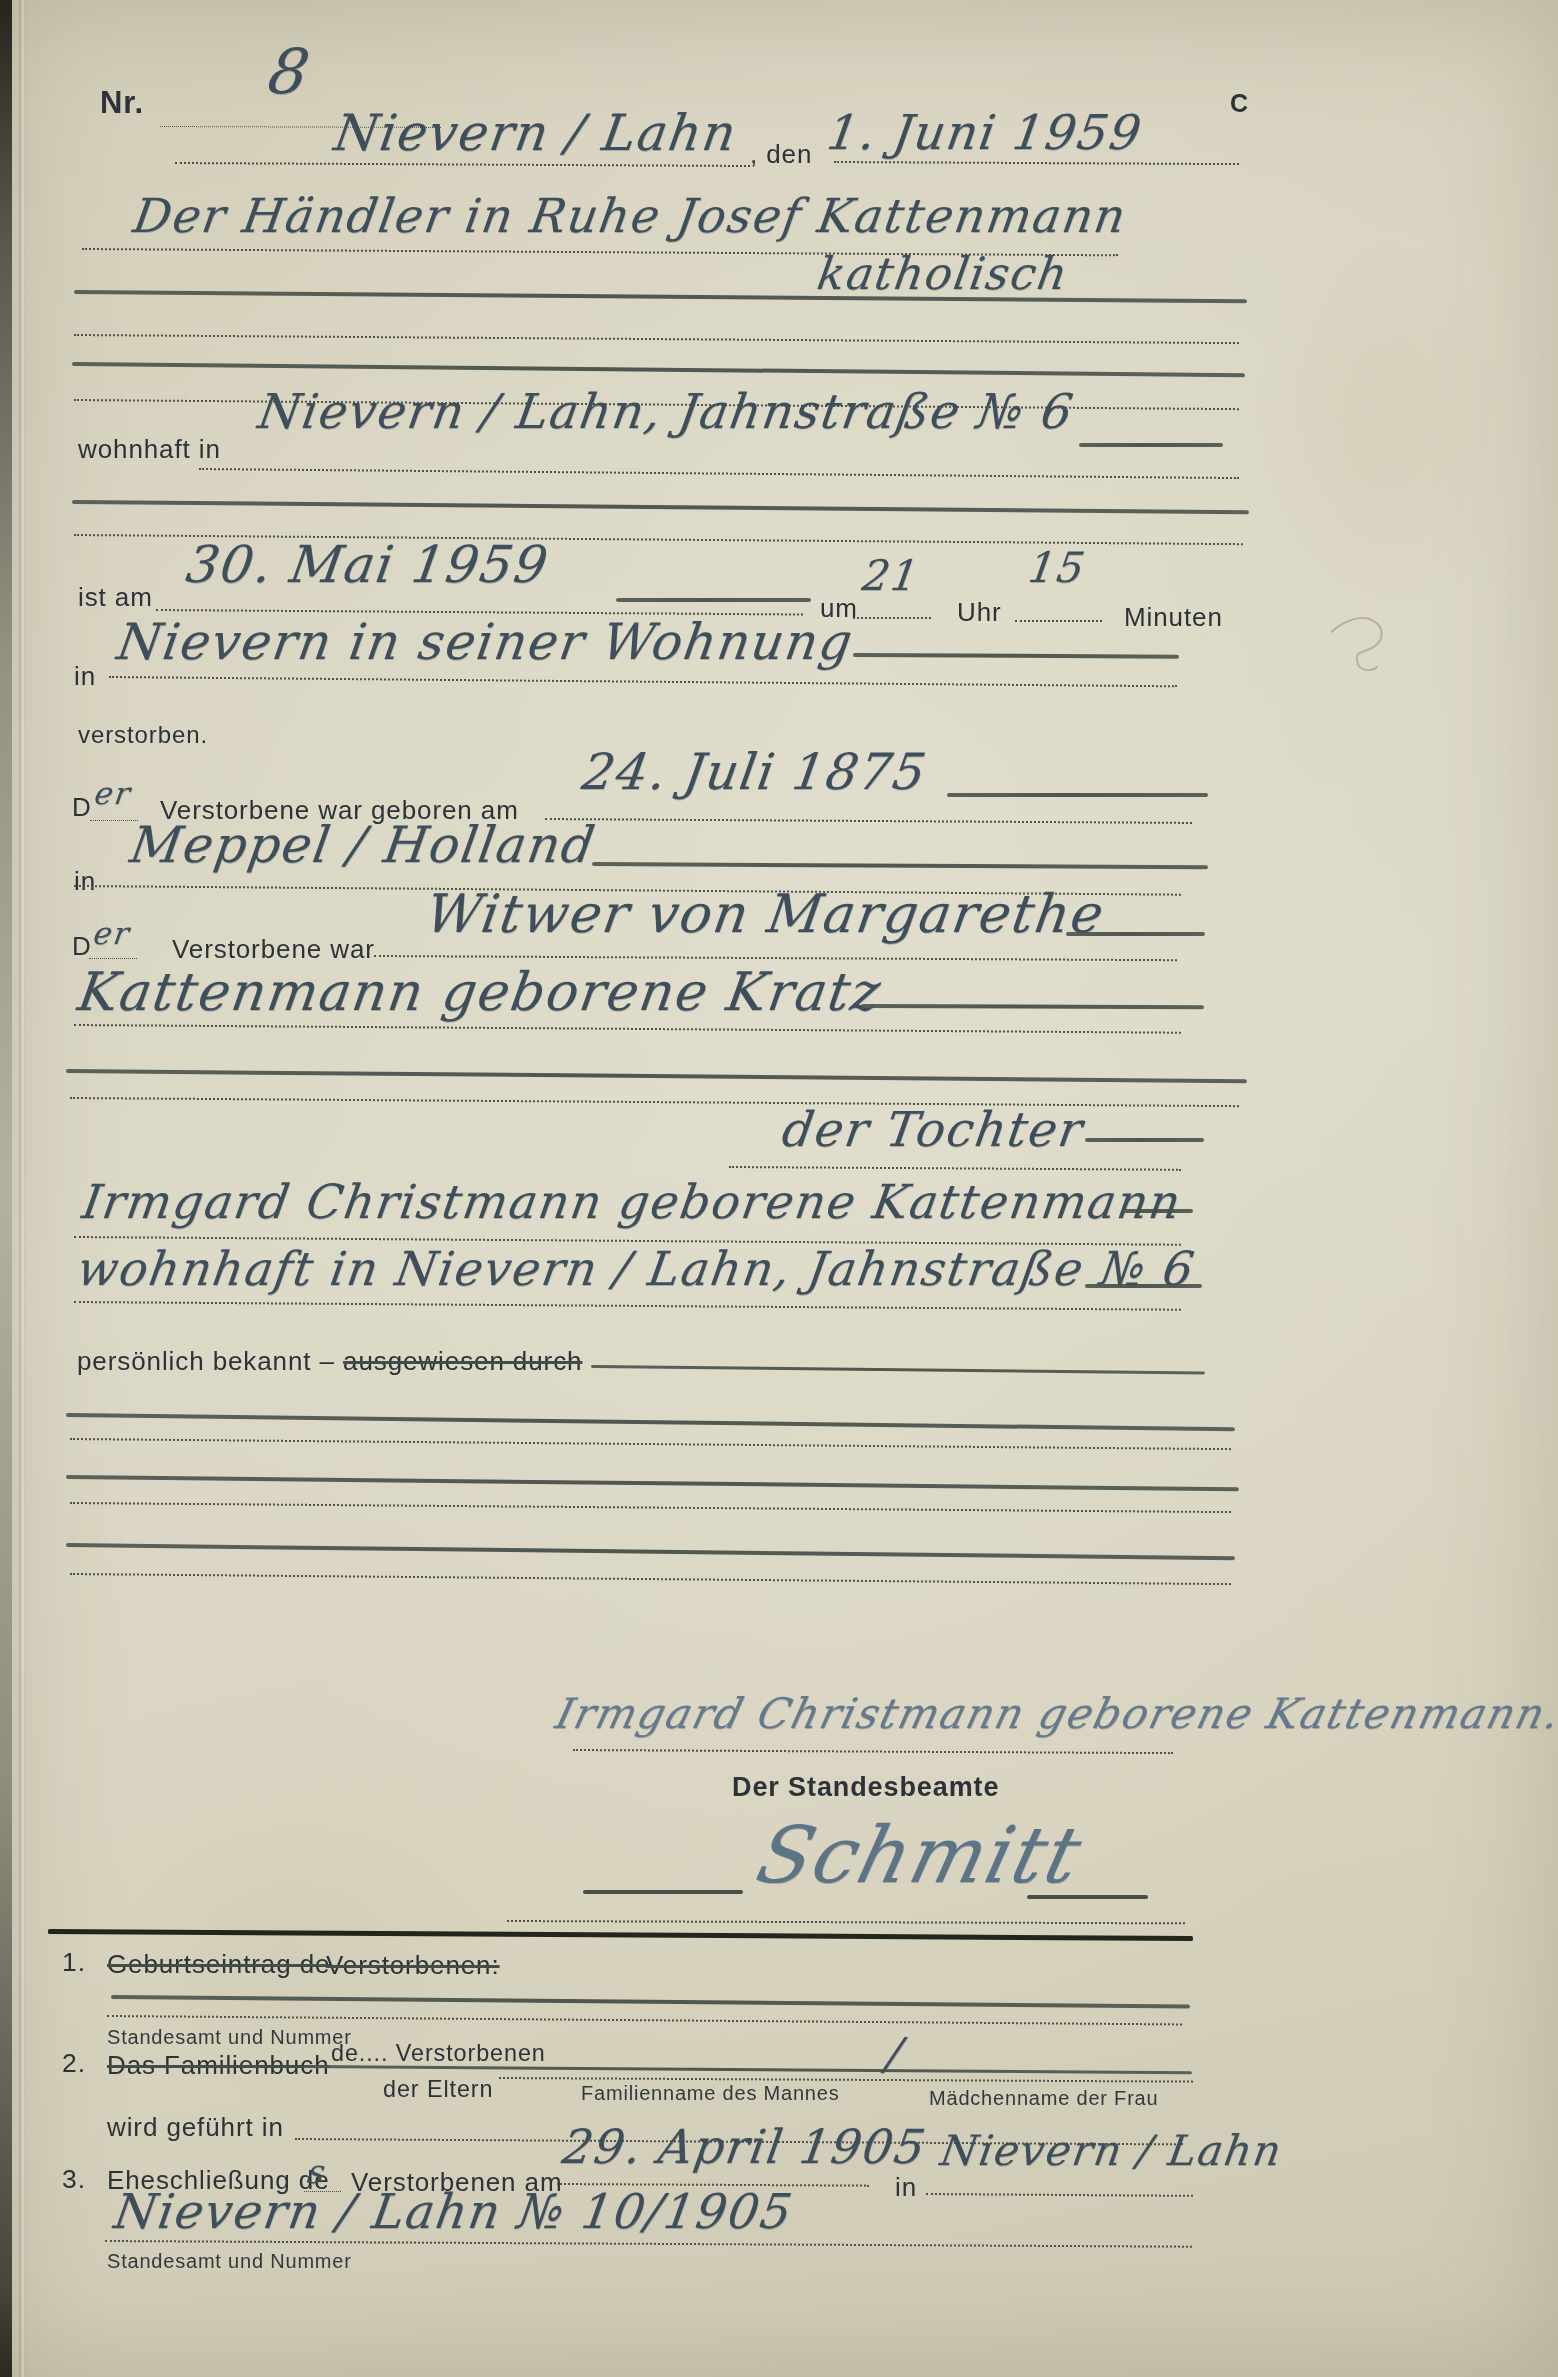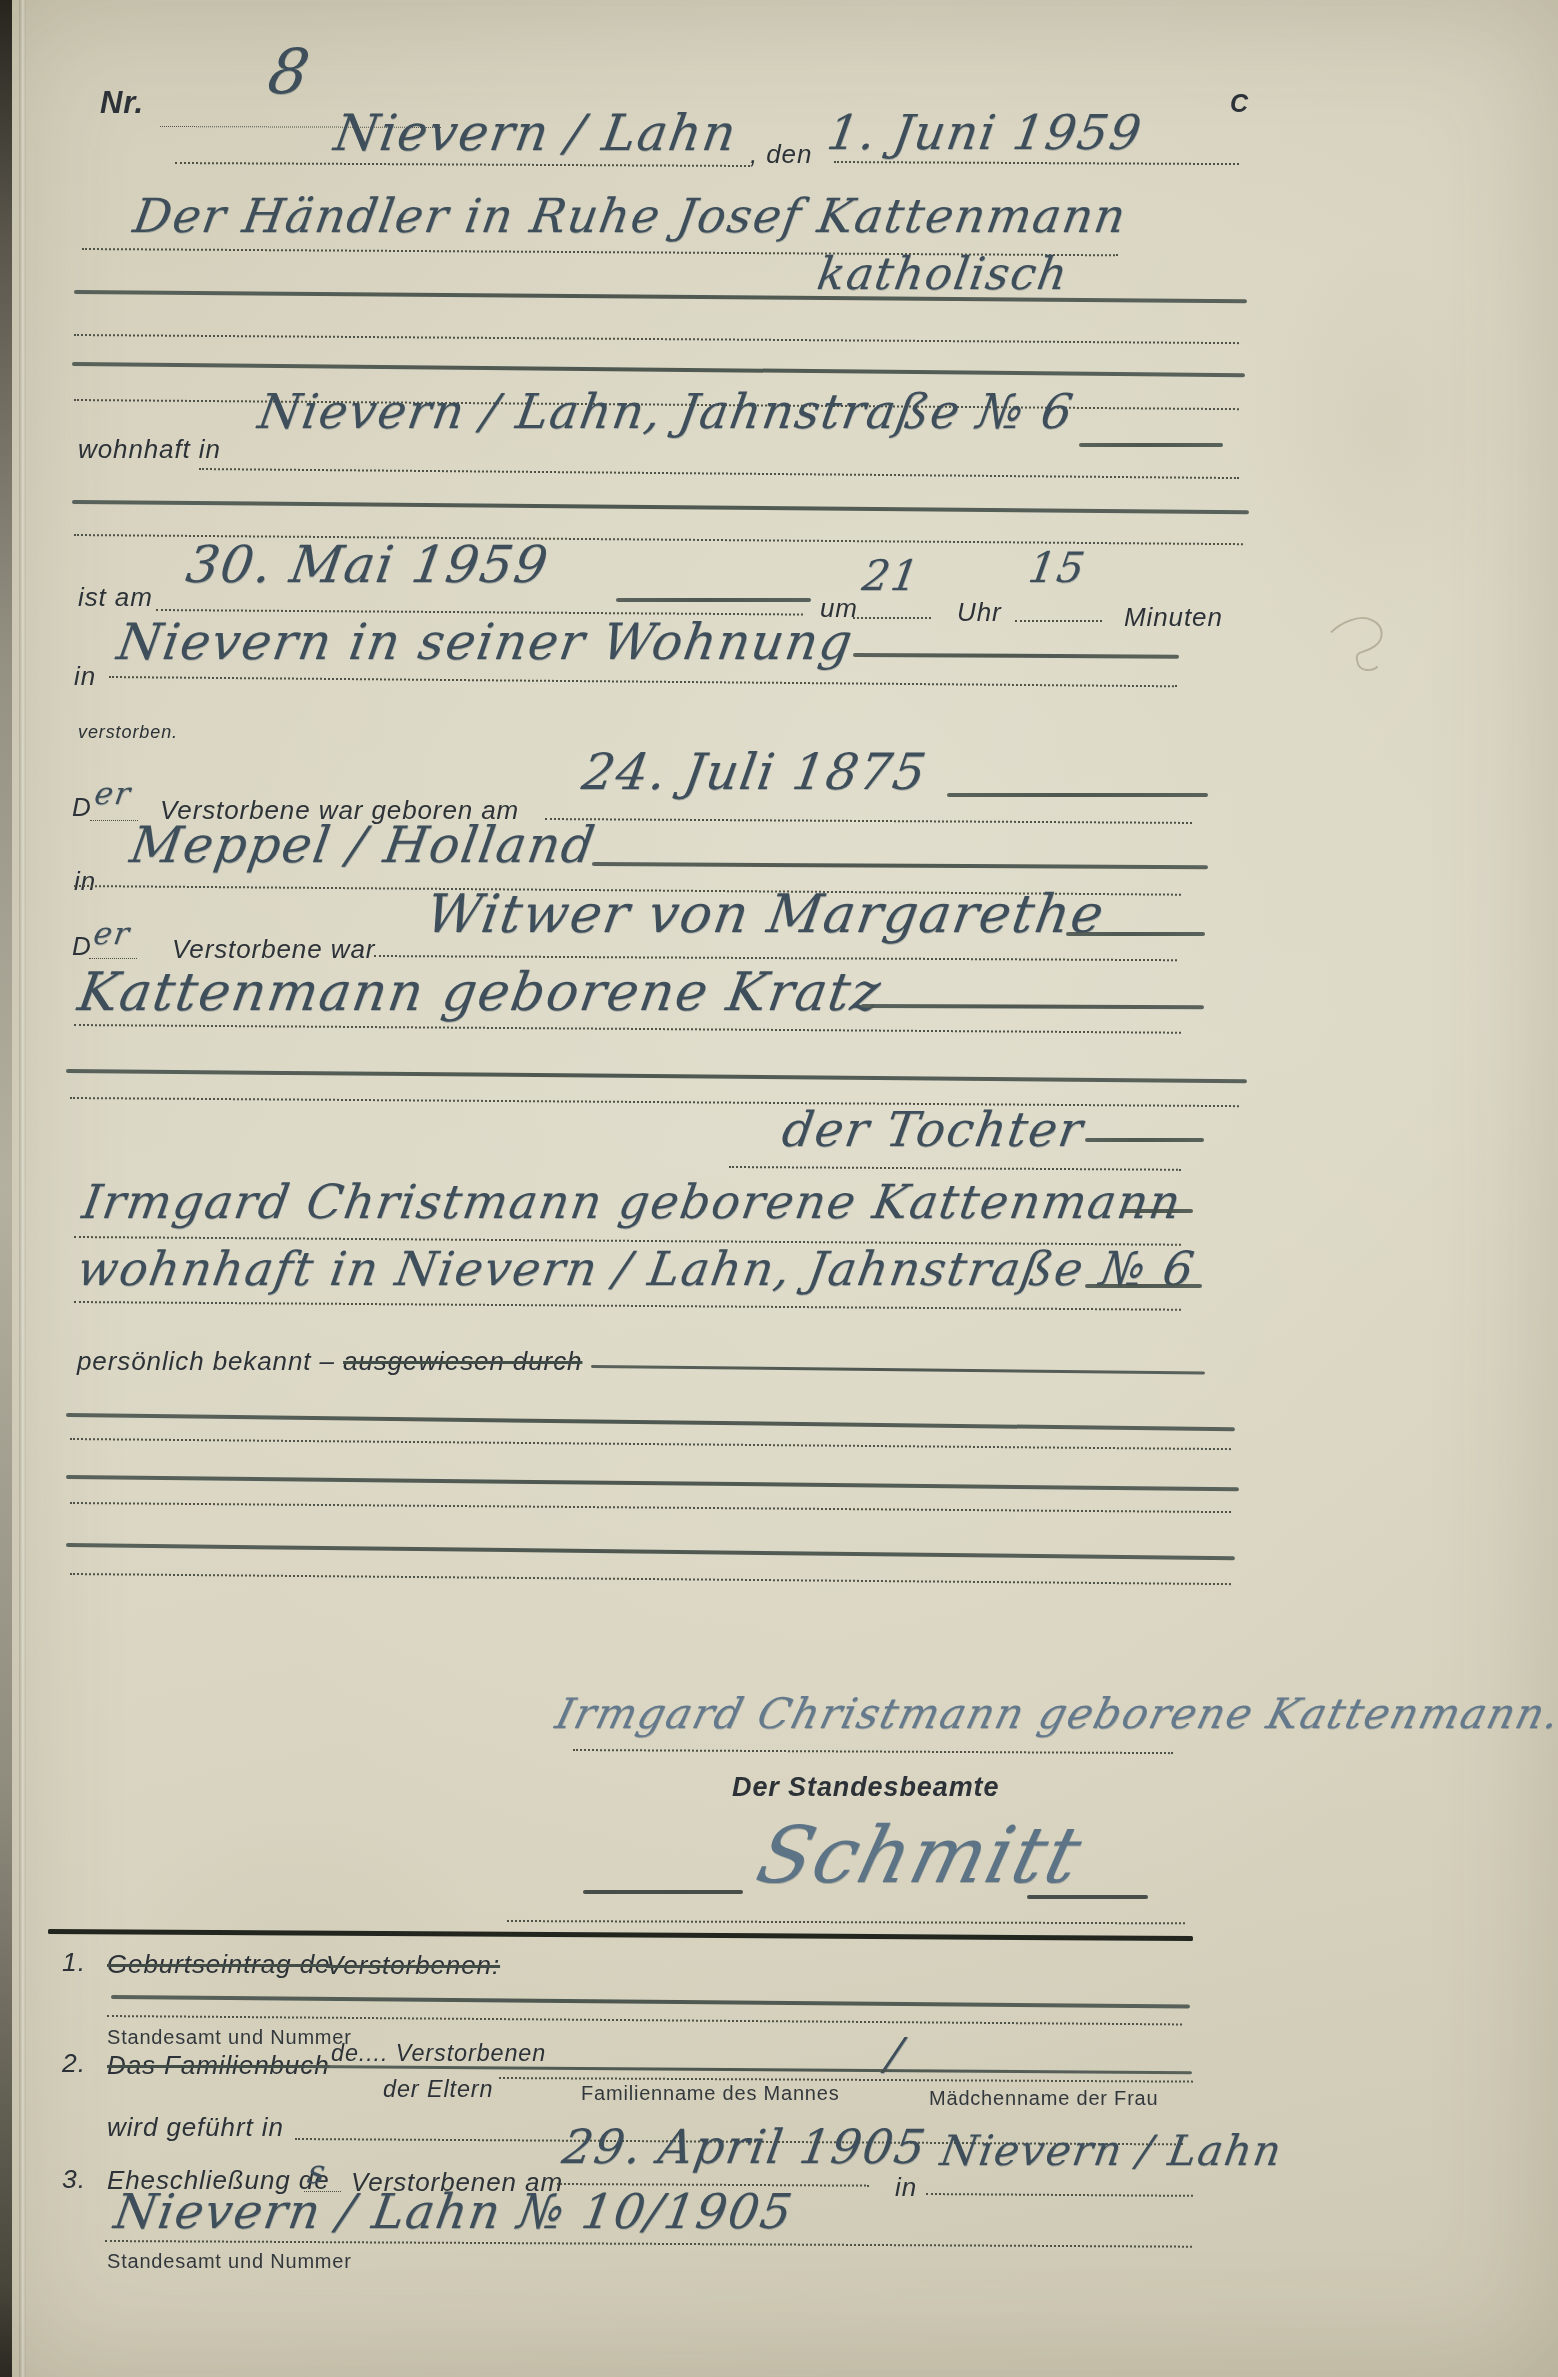--- a/index.html
+++ b/index.html
@@ -8,21 +8,21 @@
       radial-gradient(ellipse at 55% 35%, rgba(230,226,210,.55) 0%, rgba(0,0,0,0) 60%),
       linear-gradient(168deg,#d2ceb9 0%,#d9d5c2 22%,#ddd9c7 48%,#d7d3bf 74%,#cdc8b3 100%);
     box-shadow:inset 0 0 125px rgba(85,78,52,.22);
     font-family:"Liberation Sans",sans-serif;}
   .edge-left{position:absolute;left:0;top:0;width:11.7px;height:100%;
     background:linear-gradient(180deg,#16140f 0%,#4e4a41 10%,#8f8b7d 28%,#b2ae9e 50%,#8a8678 75%,#3b382f 96%,#1a1812 100%);
     opacity:.9;}
   .crease{position:absolute;left:18.7px;top:0;width:7.8px;height:100%;
     background:linear-gradient(90deg,rgba(70,64,45,.22),rgba(255,255,252,.28) 55%,rgba(70,64,45,.10));}
   .stain{position:absolute;border-radius:50%;pointer-events:none;}
-  .p{position:absolute;color:#2c3237;white-space:nowrap;line-height:1.12;letter-spacing:0.9px;font-style:italic;}
+  .p{position:absolute;color:#2c3237;white-space:nowrap;line-height:1.12;letter-spacing:0.9px;}
   .cap{position:absolute;color:#33383d;white-space:nowrap;font-size:20px;letter-spacing:0.8px;}
   .b{font-weight:700;}
   .hw{position:absolute;font-family:"DejaVu Serif",serif;font-style:italic;color:#3e4f5b;
       white-space:nowrap;line-height:1;transform:skewX(-9deg);letter-spacing:1.6px;
       text-shadow:0.5px 0.5px 0 rgba(42,62,74,.28);}
   .sig{color:#64798c;transform:skewX(-14deg);}
   .dot{position:absolute;height:0;border-bottom:2.3px dotted #4d5146;transform-origin:left center;}
   .sol{position:absolute;height:3.9px;background:linear-gradient(90deg,#4d5852,#414c46 45%,#4d5751);
        border-radius:3.1px;transform-origin:left center;opacity:.92;}
   .rule{position:absolute;height:4.7px;background:#22261f;transform-origin:left center;border-radius:1.6px;}
@@ -78,21 +78,21 @@
   <div class="dot" style="left:853px;top:617px;width:78px;"></div>
   <span class="p" style="left:957px;top:598px;font-size:26px;">Uhr</span>
   <span class="hw" style="left:1029px;top:547px;font-size:42px;">15</span>
   <div class="dot" style="left:1015px;top:620px;width:87px;"></div>
   <span class="p" style="left:1124px;top:603px;font-size:26px;">Minuten</span>
 
   <span class="p" style="left:74px;top:662px;font-size:26px;">in</span>
   <span class="hw" style="left:118px;top:617px;font-size:50px;">Nievern in seiner Wohnung</span>
   <div class="sol" style="left:853px;top:653px;width:326px;transform:rotate(.3deg);"></div>
   <div class="dot" style="left:109px;top:676px;width:1068px;transform:rotate(.5deg);"></div>
-  <span class="p" style="left:78px;top:722px;font-size:18px;">verstorben.</span>
+  <span class="p" style="left:78px;top:722px;font-size:24px;">verstorben.</span>
 
   <span class="p" style="left:72px;top:793px;font-size:26px;">D</span>
   <span class="hw" style="left:95px;top:778px;font-size:31px;">er</span>
   <div class="dot" style="left:90px;top:820px;width:48px;border-bottom-width:1.6px;"></div>
   <span class="p" style="left:160px;top:796px;font-size:26px;">Verstorbene war geboren am</span>
   <span class="hw" style="left:583px;top:747px;font-size:50px;">24. Juli 1875</span>
   <div class="sol" style="left:947px;top:793px;width:261px;"></div>
   <div class="dot" style="left:545px;top:818px;width:647px;transform:rotate(.35deg);"></div>
   <span class="p" style="left:74px;top:867px;font-size:26px;">in</span>
   <span class="hw" style="left:131px;top:820px;font-size:50px;">Meppel / Holland</span>

